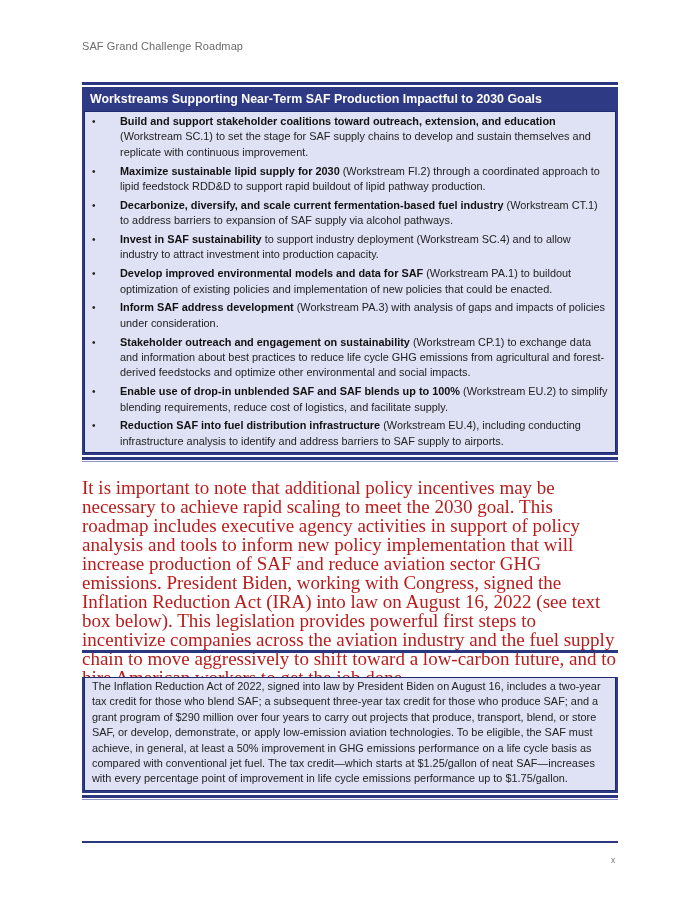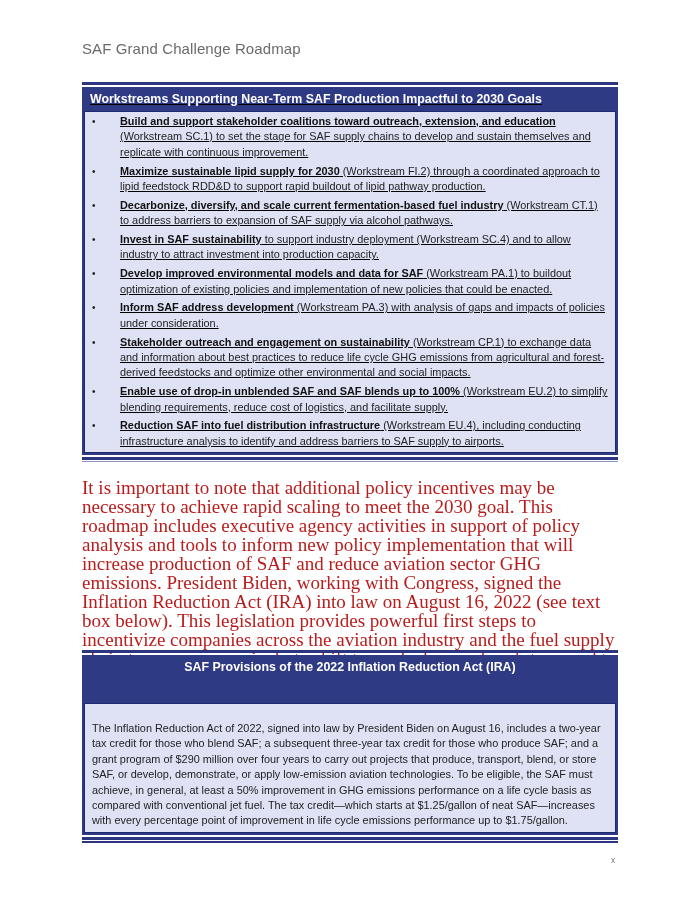--- a/index.html
+++ b/index.html
@@ -1,47 +1,47 @@
 <!DOCTYPE html>
 <html><head>
 <meta charset="utf-8">
 <style>
   html, body { margin: 0; padding: 0; background: #ffffff; }
   body { width: 700px; height: 906px; position: relative; overflow: hidden; }
   .running-header {
     position: absolute; left: 82px; top: 40px;
-    font-family: "Liberation Sans", sans-serif; font-size: 15px; color: #6b6b6b;
+    font-family: "Liberation Sans", sans-serif; font-size: 11px; color: #6b6b6b;
     letter-spacing: 0.1px;
   }
   .box { position: absolute; left: 82px; width: 536px; }
   .box .top-rule { height: 3px; background: #2b3580; margin-bottom: 2px; }
   .box .frame { background: #2f3a85; padding: 0 2px 2px 2px; }
   .box .box-title {
     color: #ffffff; font-family: "Liberation Sans", sans-serif; font-weight: bold;
     font-size: 12.4px; padding: 5px 6px 5px 6px; line-height: 14px;
   }
   .box .box-body {
     background: #dfe2f5; border: 1px solid #1f2a6e;
     font-family: "Liberation Sans", sans-serif; font-size: 10.9px; color: #222;
     line-height: 15.4px;
   }
   .box .bottom-rule { height: 3px; background: #2b3580; margin-top: 2px; }
   .box .bottom-rule2 { height: 1px; background: #8c93c2; margin-top: 1px; }
 
-  #box1 { top: 82px; text-decoration: underline; }
+  #box1 { top: 82px; }
   #box1 .box-body { padding: 2px 6px 3px 4px; }
   ul.workstreams { list-style: none; margin: 0; padding: 0; }
   ul.workstreams li { position: relative; padding-left: 31px; margin-bottom: 3.4px; }
   ul.workstreams li:last-child { margin-bottom: 0; }
   ul.workstreams .bullet { position: absolute; left: 3px; top: 0; font-size: 10px; }
   ul.workstreams b { font-weight: bold; color: #111; }
 
   #box2 { top: 650px; }
   #box2 .box-title { text-align: center; padding: 5px 6px 5px 6px; }
-  #box2 .box-body { padding: 17px 6px 3px 7px; margin-top: 24px; }
+  #box2 .box-body { padding: 1px 6px 3px 7px; margin-top: 24px; }
 
   .body-paragraph {
     position: absolute; left: 82px; top: 478px; width: 536px;
     font-family: "Liberation Serif", serif; font-size: 19px; line-height: 19px; color: #b91c1c;
   }
   .footer-rule { position: absolute; left: 82px; top: 841px; width: 536px; height: 2px; background: #2b3580; }
   .page-number {
     position: absolute; left: 611px; top: 855px;
     font-family: "Liberation Sans", sans-serif; font-size: 8.5px; color: #777;
   }
@@ -71,21 +71,20 @@
   </div>
   <div class="bottom-rule"></div>
   <div class="bottom-rule2"></div>
 </div>
 
 <p class="body-paragraph" style="margin:0;">It is important to note that additional policy incentives may be necessary to achieve rapid scaling to meet the 2030 goal. This roadmap includes executive agency activities in support of policy analysis and tools to inform new policy implementation that will increase production of SAF and reduce aviation sector GHG emissions. President Biden, working with Congress, signed the Inflation Reduction Act (IRA) into law on August 16, 2022 (see text box below). This legislation provides powerful first steps to incentivize companies across the aviation industry and the fuel supply chain to move aggressively to shift toward a low-carbon future, and to hire American workers to get the job done.</p>
 
 <div class="box" id="box2">
   <div class="top-rule"></div>
   <div class="frame">
-    <div class="box-title">SAF Provisions of the 2022 Inflation Reduction Act (IRA)</div>
     <div class="box-body">The Inflation Reduction Act of 2022, signed into law by President Biden on August 16, includes a two-year tax credit for those who blend SAF; a subsequent three-year tax credit for those who produce SAF; and a grant program of $290 million over four years to carry out projects that produce, transport, blend, or store SAF, or develop, demonstrate, or apply low-emission aviation technologies. To be eligible, the SAF must achieve, in general, at least a 50% improvement in GHG emissions performance on a life cycle basis as compared with conventional jet fuel. The tax credit—which starts at $1.25/gallon of neat SAF—increases with every percentage point of improvement in life cycle emissions performance up to $1.75/gallon.</div>
   </div>
   <div class="bottom-rule"></div>
   <div class="bottom-rule2"></div>
 </div>
 
 <div class="footer-rule"></div>
 <div class="page-number">x</div>
 
 </body></html>

